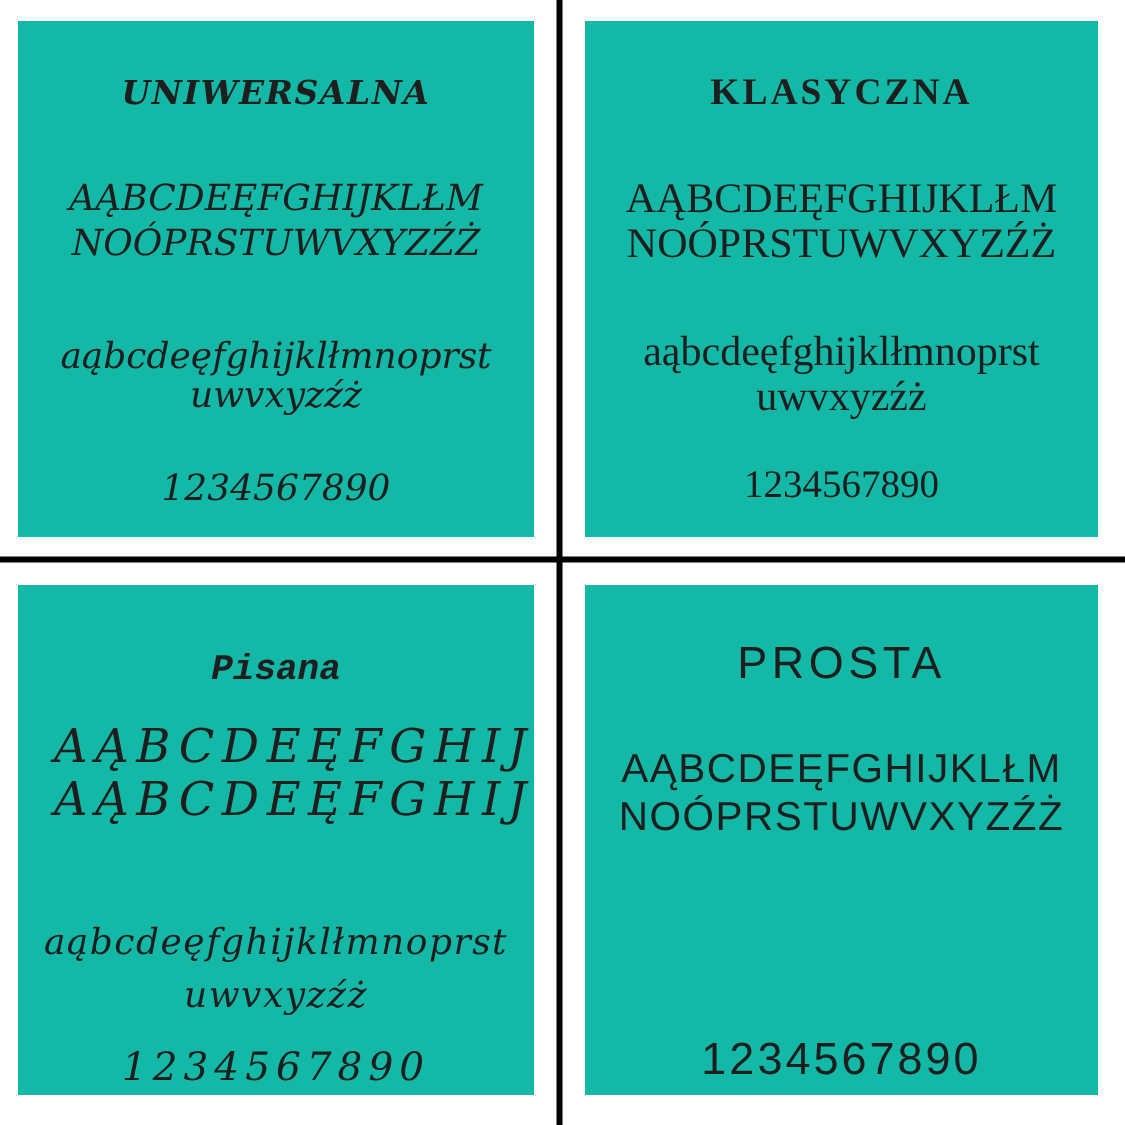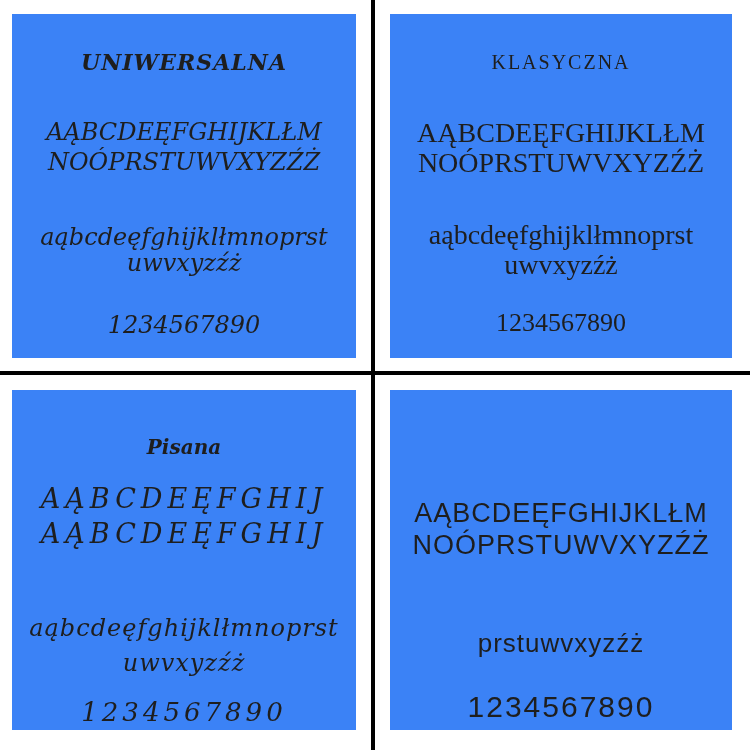--- a/index.html
+++ b/index.html
@@ -16,21 +16,21 @@
     position: absolute; left: 371px; top: 0;
     width: 4px; height: 750px; background: #000000;
   }
   .divider-h {
     position: absolute; left: 0; top: 371px;
     width: 750px; height: 4px; background: #000000;
   }
 
   .panel {
     position: absolute;
-    background: #3b82f6;
+    background: #14b8a6;
   }
   .panel-tl { left: 12px;  top: 14px;  width: 344px; height: 344px; }
   .panel-tr { left: 390px; top: 14px;  width: 342px; height: 344px; }
   .panel-bl { left: 12px;  top: 390px; width: 344px; height: 340px; }
   .panel-br { left: 390px; top: 390px; width: 342px; height: 340px; }
 
   .line {
     position: absolute; left: 0; right: 0;
     text-align: center; white-space: nowrap;
     transform: translateY(-50%);
@@ -39,29 +39,29 @@
 
   
   .f-uniw       { font-family: "DejaVu Serif", serif; font-style: italic; }
   .uniw-title   { font-size: 22px; font-weight: bold; letter-spacing: 1px; }
   .uniw-uc      { font-size: 24px; }
   .uniw-lc      { font-size: 24px; }
   .uniw-num     { font-size: 24px; }
 
   
   .f-klas       { font-family: "Liberation Serif", serif; }
-  .klas-title   { font-size: 20px; font-weight: normal; letter-spacing: 2px; }
+  .klas-title   { font-size: 25px; font-weight: bold; letter-spacing: 2px; }
   .klas-uc      { font-size: 28px; }
   .klas-lc      { font-size: 28px; }
   .klas-num     { font-size: 26px; }
 
   
   .f-pisana     { font-family: "DejaVu Serif", serif; font-style: italic; }
-  .pisana-title { font-size: 20px; font-weight: bold; }
-  .pisana-uc    { font-size: 27px; letter-spacing: 5px; }
+  .pisana-title { font-size: 24px; font-weight: bold; font-family: Liberation Mono, monospace; }
+  .pisana-uc    { font-size: 31px; letter-spacing: 5px; text-align: right; }
   .pisana-lc    { font-size: 24px; letter-spacing: 1px; }
   .pisana-num   { font-size: 26px; letter-spacing: 4px; }
 
   
   .f-prosta     { font-family: "Liberation Sans", sans-serif; font-weight: 300; color: #262626; }
   .prosta-title { font-size: 30px; letter-spacing: 3px; }
   .prosta-uc    { font-size: 27px; letter-spacing: 1px; }
   .prosta-lc    { font-size: 26px; letter-spacing: 1px; }
   .prosta-num   { font-size: 30px; letter-spacing: 2px; }
 </style>
@@ -91,22 +91,22 @@
   <div class="panel panel-bl f-pisana">
     <div class="line pisana-title" style="top:57px">Pisana</div>
     <div class="line pisana-uc" style="top:108px">AĄBCDEĘFGHIJ</div>
     <div class="line pisana-uc" style="top:143px">AĄBCDEĘFGHIJ</div>
     <div class="line pisana-lc" style="top:238px">aąbcdeęfghijklłmnoprst</div>
     <div class="line pisana-lc" style="top:273px">uwvxyzźż</div>
     <div class="line pisana-num" style="top:322px">1234567890</div>
   </div>
 
   <div class="panel panel-br f-prosta">
+    <div class="line prosta-title" style="top:53px">PROSTA</div>
     <div class="line prosta-uc" style="top:123px">AĄBCDEĘFGHIJKLŁM</div>
     <div class="line prosta-uc" style="top:155px">NOÓPRSTUWVXYZŹŻ</div>
-    <div class="line prosta-lc" style="top:253px">prstuwvxyzźż</div>
     <div class="line prosta-num" style="top:317px">1234567890</div>
   </div>
 
   <div class="divider-v"></div>
   <div class="divider-h"></div>
 
 </div>
 
 </body></html>

